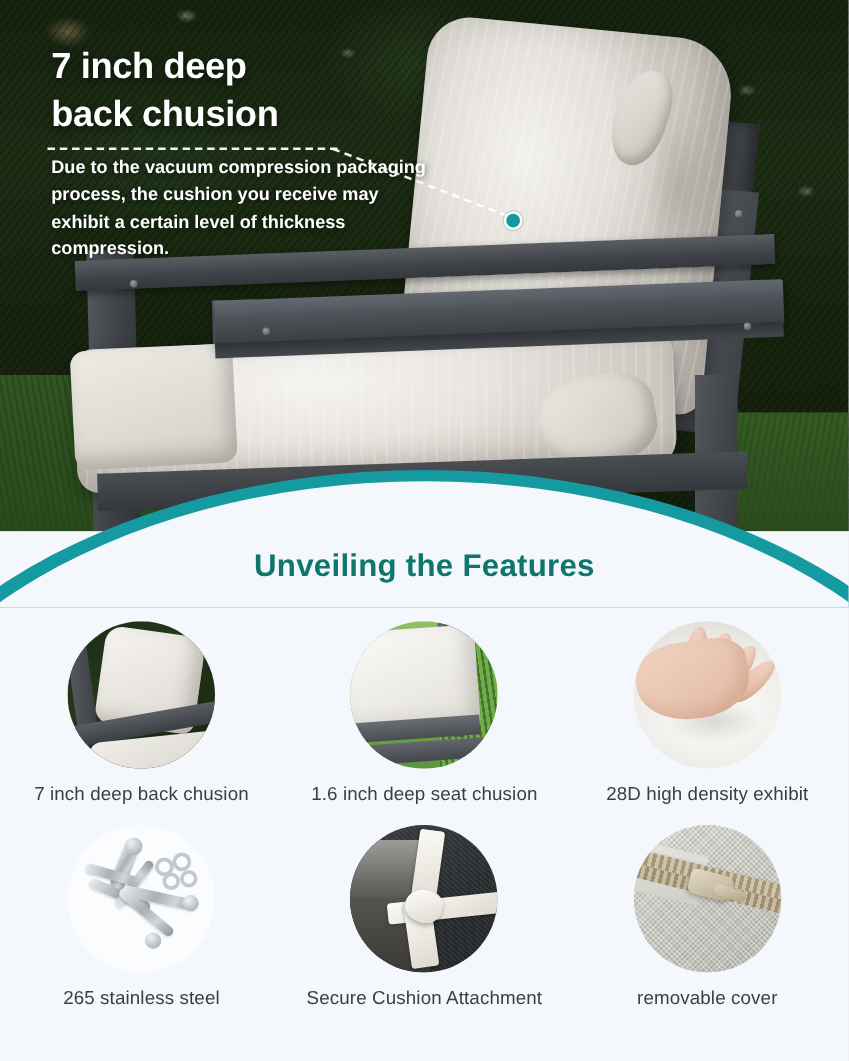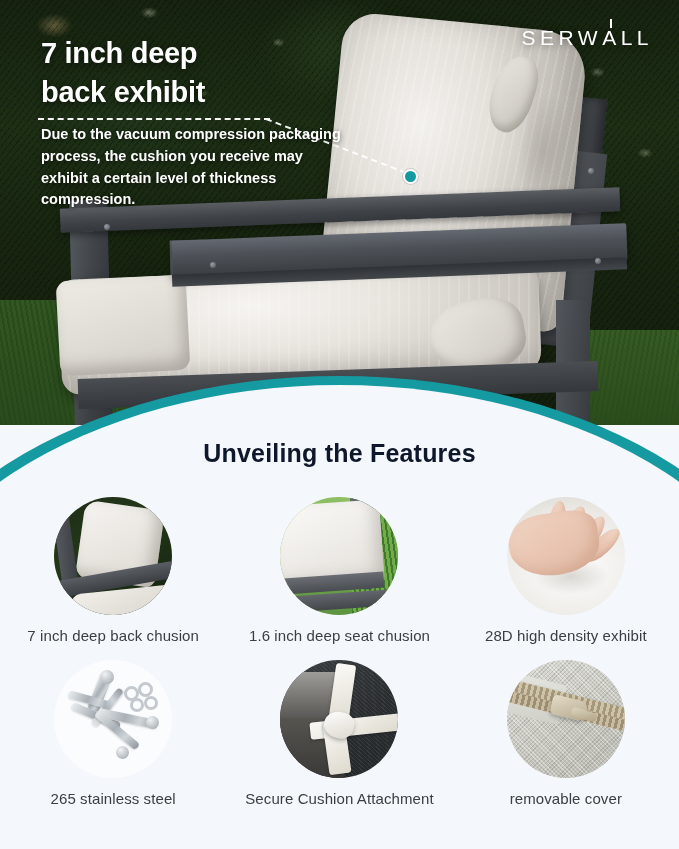--- a/index.html
+++ b/index.html
@@ -205,21 +205,21 @@
   .arc-white{
     position:absolute;left:-122px;top:9px;width:923px;height:300px;
     border-radius:50% 50% 0 0 / 100% 100% 0 0;
     background:#f4f7fb;
   }
 
   
   .features{position:absolute;left:0;top:425px;width:679px;height:424px;background:transparent;}
   .features-title{
     position:absolute;left:0;top:14px;width:679px;text-align:center;
-    font-size:25px;font-weight:700;color:#0f172a;letter-spacing:.2px;
+    font-size:25px;font-weight:700;color:#0f766e;letter-spacing:.2px;
   }
   .grid{
     position:absolute;left:0;top:72px;width:679px;
     display:grid;grid-template-columns:repeat(3,1fr);row-gap:16px;
   }
   .cell{display:flex;flex-direction:column;align-items:center;}
   .circle{
     width:118px;height:118px;border-radius:50%;overflow:hidden;position:relative;
     background:#f4f7fb;
   }
@@ -412,30 +412,25 @@
       <div class="screw" style="left:595px;top:258px"></div>
       <div class="screw" style="left:588px;top:168px"></div>
     </div>
 
     <div class="callout-h"></div>
     <div class="callout-d"></div>
     <div class="callout-dot"></div>
 
     <div class="hero-title">
       <div>7 inch deep</div>
-      <div>back exhibit</div>
+      <div>back chusion</div>
     </div>
 
     <div class="hero-body">Due to the vacuum compression packaging process, the cushion you receive may exhibit a certain level of thickness compression.</div>
 
-    <div class="brand">
-      <span>SERW</span>
-        <span class="a-tall">A</span>
-        <span>LL</span>
-    </div>
   </div>
 
   <div class="arc-wrap">
     <div class="arc-teal"></div>
     <div class="arc-white"></div>
   </div>
 
   <div class="features">
     <div class="features-title">Unveiling the Features</div>
 

